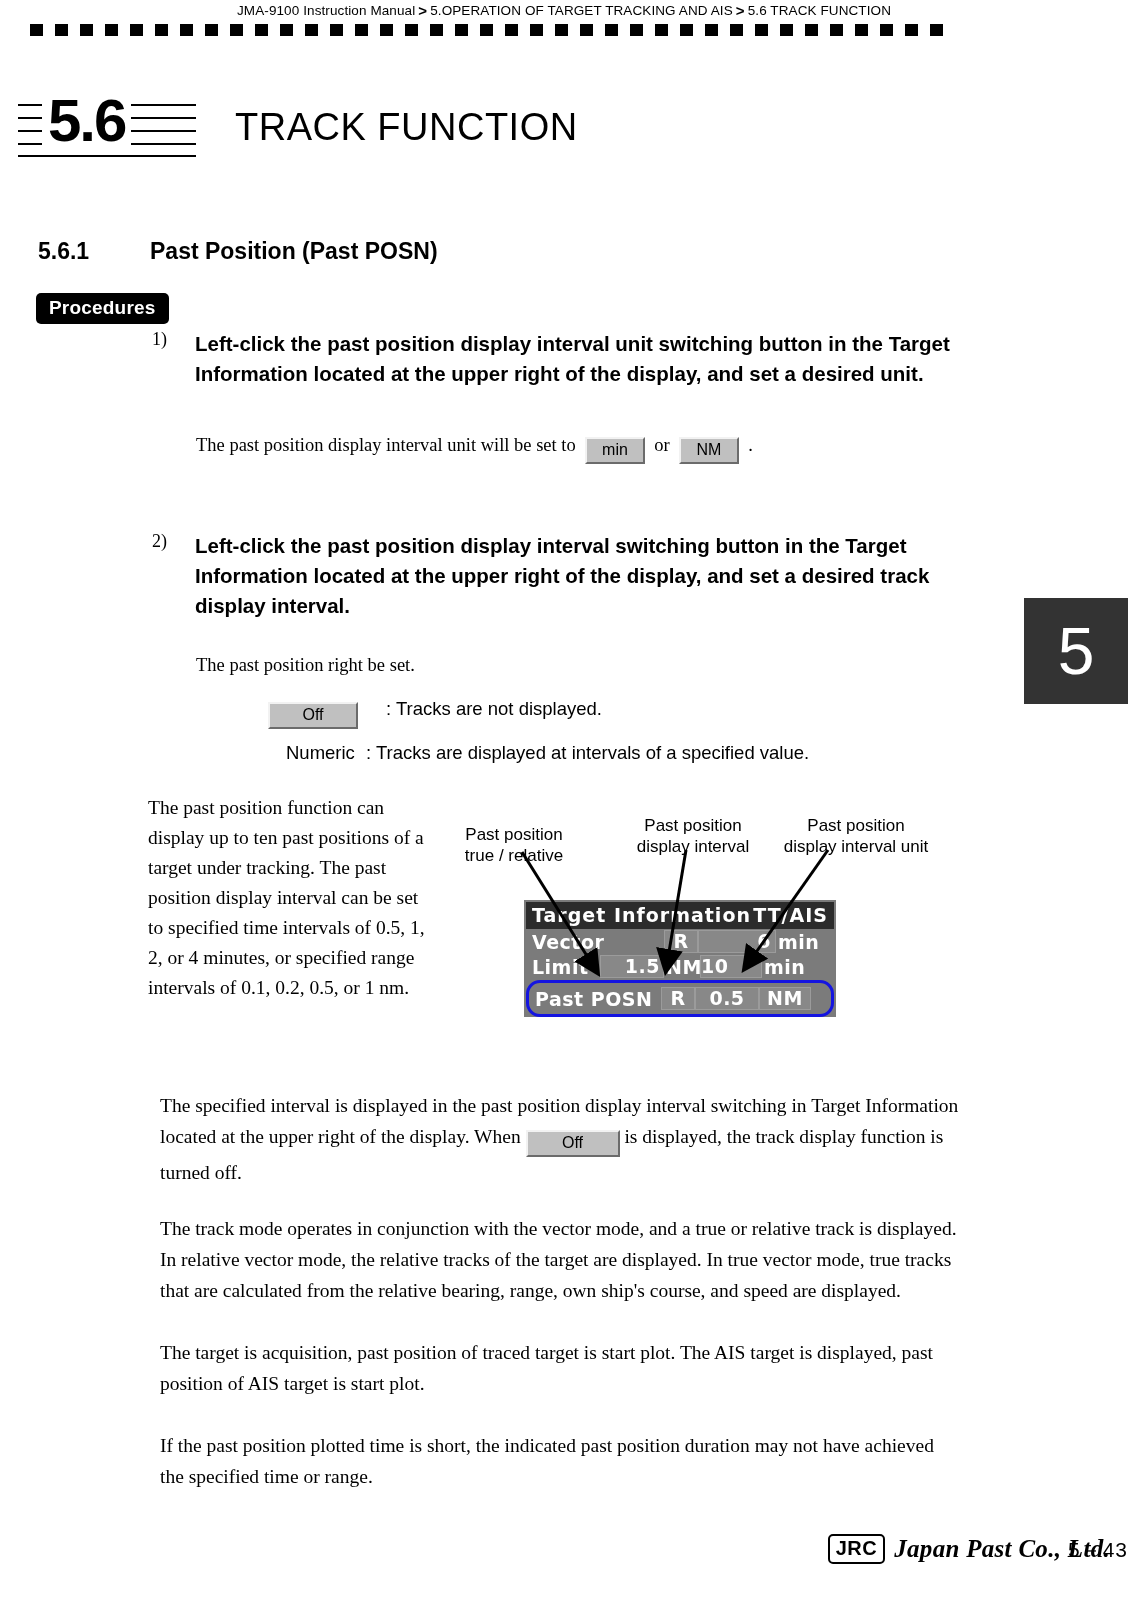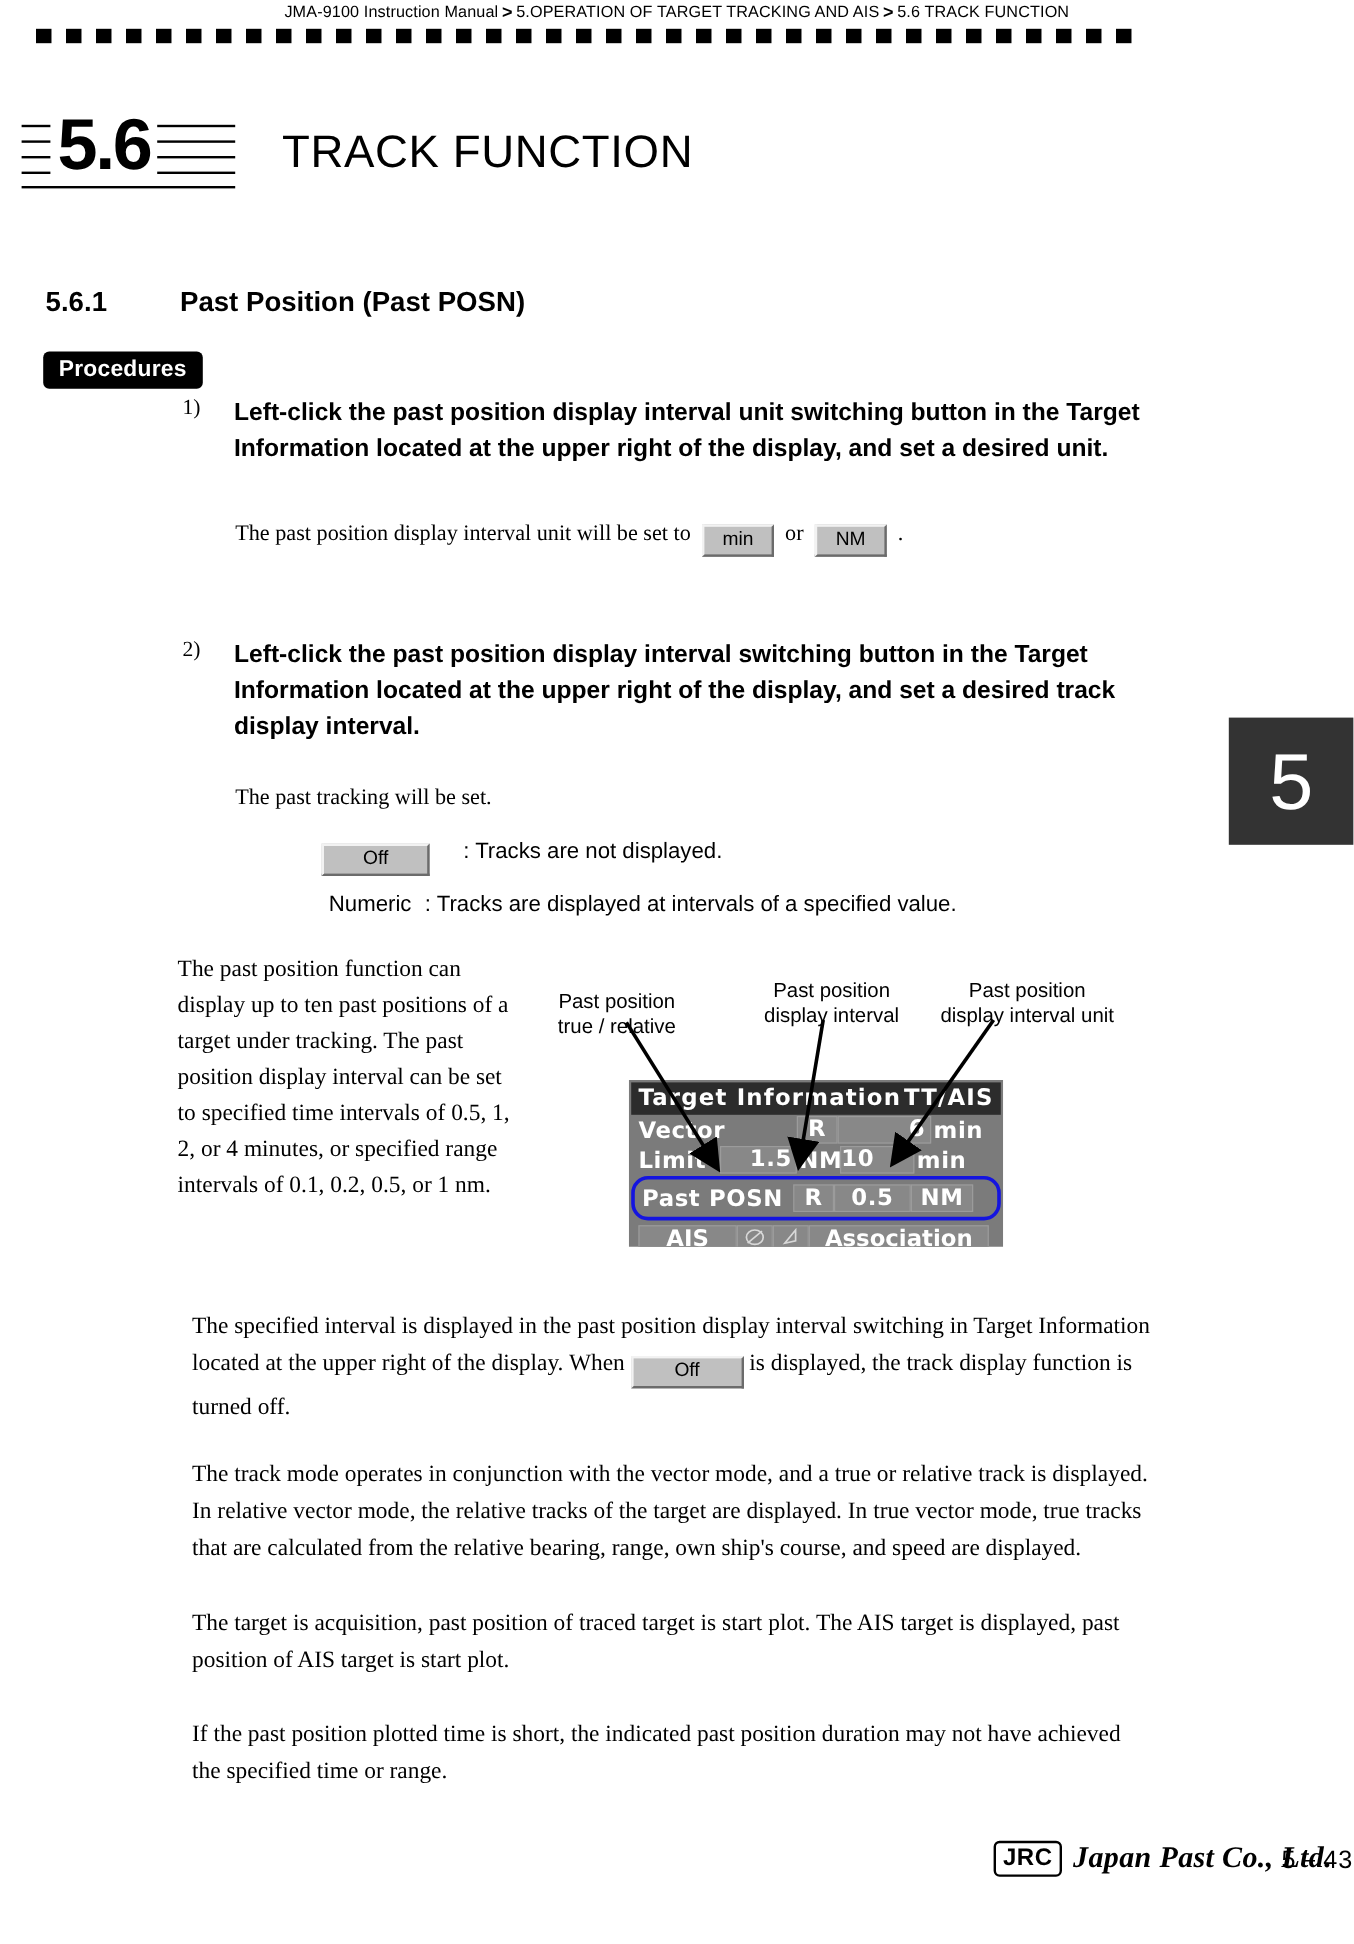--- a/index.html
+++ b/index.html
@@ -199,21 +199,21 @@
   .btn-off-inline { width: 90px; vertical-align: -5px; }
 
   
   .legend-row {
     position: absolute;
     font-family: "Liberation Sans", sans-serif;
     font-size: 18.5px;
   }
   #legend-off { left: 268px; top: 698px; }
   #legend-off .desc { display: inline-block; margin-left: 28px; vertical-align: 1px; }
-  #legend-num { left: 274px; top: 742px; }
+  #legend-num { left: 286px; top: 742px; }
   #legend-num .word { display: inline-block; width: 80px; }
 
   
   .left-col {
     position: absolute;
     left: 148px;
     top: 793px;
     width: 288px;
     font-family: "Liberation Serif", serif;
     font-size: 19.5px;
@@ -399,21 +399,21 @@
   <span>or</span>
   &nbsp;<span class="btn3d btn-nm">NM</span>&nbsp;
   <span>.</span>
 </div>
 
 <div class="step" id="step2">
   <span class="marker">2)</span>
   <span class="text">Left-click the past position display interval switching button in the Target Information located at the upper right of the display, and set a desired track display interval.</span>
 </div>
 
-<div class="serif note2">The past tracking will be set.</div>
+<div class="serif note2">The past position right be set.</div>
 
 <div class="legend-row" id="legend-off">
   <span class="btn3d btn-off">Off</span><span class="desc">: Tracks are not displayed.</span>
 </div>
 <div class="legend-row" id="legend-num">
   <span class="word">Numeric</span><span>: Tracks are displayed at intervals of a specified value.</span>
 </div>
 
 <div class="left-col">The past position function can display up to ten past positions of a target under tracking.  The past position display interval can be set to specified time intervals of 0.5, 1, 2, or 4 minutes, or specified range intervals of 0.1, 0.2, 0.5, or 1 nm.</div>
 
@@ -452,35 +452,20 @@
       <span class="ti-unit">min</span>
     </div>
 
     <div class="ti-row highlight">
       <span class="ti-label" style="width:126px;">Past  POSN</span>
       <span class="ti-cell" style="width:34px;">R</span>
       <span class="ti-cell" style="width:64px;">0.5</span>
       <span class="ti-cell" style="width:52px;">NM</span>
     </div>
 
-    <div class="ti-bottom">
-      <span class="ti-cell" style="width:82px;">AIS</span>
-      <span class="ti-cell" style="width:30px;">
-        <svg width="20" height="18" viewBox="0 0 20 18" aria-hidden="true">
-            <ellipse cx="10" cy="9" rx="7" ry="6" fill="none" stroke="#d8d8d8" stroke-width="1.4"></ellipse>
-            <line x1="4" y1="14" x2="16" y2="4" stroke="#d8d8d8" stroke-width="1.4"></line>
-          </svg>
-      </span>
-      <span class="ti-cell" style="width:30px;">
-        <svg width="20" height="18" viewBox="0 0 20 18" aria-hidden="true">
-            <polygon points="14,3 5,14 14,12" fill="none" stroke="#d8d8d8" stroke-width="1.4"></polygon>
-          </svg>
-      </span>
-      <span class="ti-cell" style="width:150px;">Association</span>
-    </div>
   </div>
 </div>
 
 <svg class="fig-svg" viewBox="0 0 520 210">
   <defs>
     <marker id="arw" markerWidth="9" markerHeight="9" refX="7" refY="4.5" orient="auto">
       <polygon points="0,0 9,4.5 0,9" fill="#000"></polygon>
     </marker>
   </defs>
   <line x1="82" y1="12" x2="157" y2="132" stroke="#000" stroke-width="3" marker-end="url(#arw)"></line>

